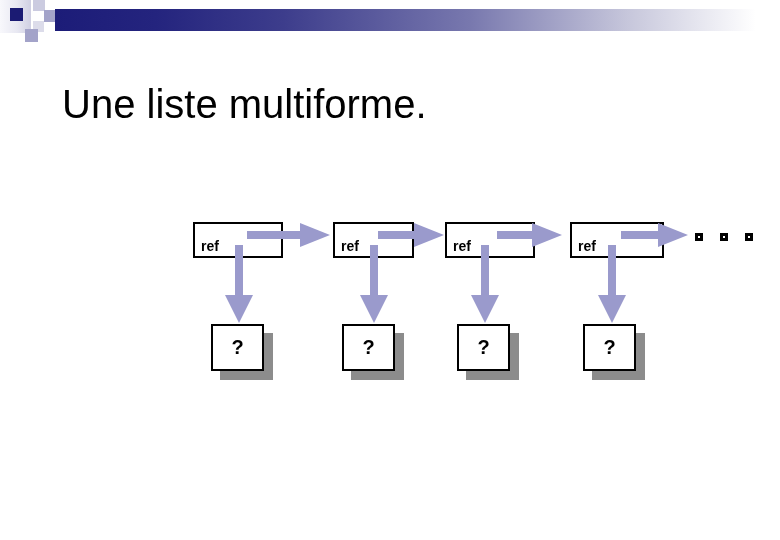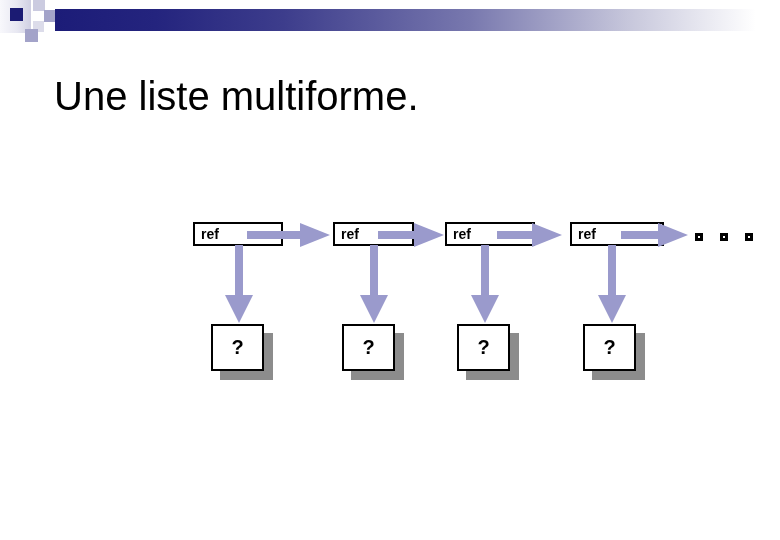--- a/index.html
+++ b/index.html
@@ -21,29 +21,29 @@
   .sq-m1   {left:44px;top:10px;width:12px;height:12px;background:#a3a3c9;}
   .sq-l2   {left:33px;top:21px;width:11px;height:11px;background:#dcdcea;}
   .sq-m2   {left:25px;top:29px;width:13px;height:13px;background:#a3a3c9;}
   .deco-bar{
     position:absolute;left:55px;top:9px;width:715px;height:22px;
     background:linear-gradient(90deg,#1c1c78 0%,#24247e 14%,#3d3d8c 32%,#7878ae 58%,#c6c6db 80%,#ffffff 98%);
   }
   
   .title{
     position:absolute;left:46px;top:66px;
-    margin:8px;font-size:40px;font-weight:400;color:#000;
+    margin:16px;font-size:40px;font-weight:400;color:#000;
     letter-spacing:0px;white-space:nowrap;
   }
   
   .ref-box{
     position:absolute;top:222px;height:20px;
     background:#ffffff;border:2px solid #000;
     font-size:14px;font-weight:bold;color:#000;
-    padding:0 0 0 6px;line-height:20px;z-index:1;
+    padding:12px 0 0 6px;line-height:20px;z-index:1;
   }
   .h-stem{position:absolute;top:231px;height:8px;background:#9a9acc;z-index:2;}
   .h-head{
     position:absolute;top:223px;width:0;height:0;z-index:2;
     border-top:12px solid transparent;border-bottom:12px solid transparent;
     border-left:30px solid #9a9acc;
   }
   .v-stem{position:absolute;top:245px;width:8px;height:50px;background:#9a9acc;z-index:2;}
   .v-head{
     position:absolute;top:295px;width:0;height:0;z-index:2;

